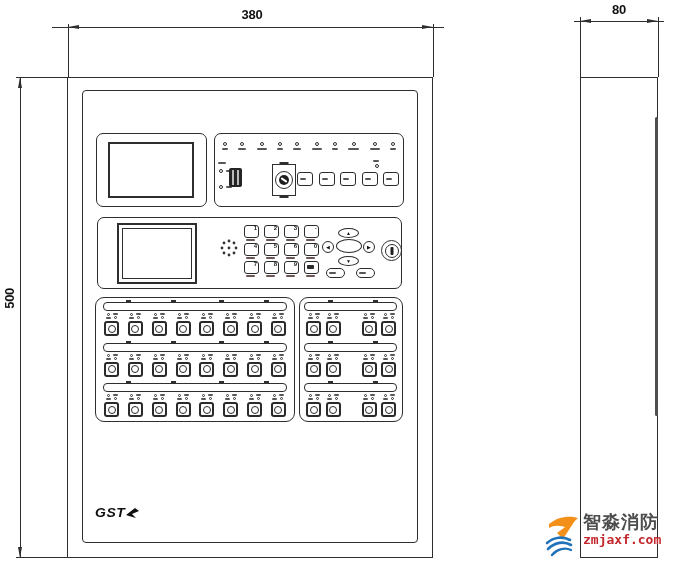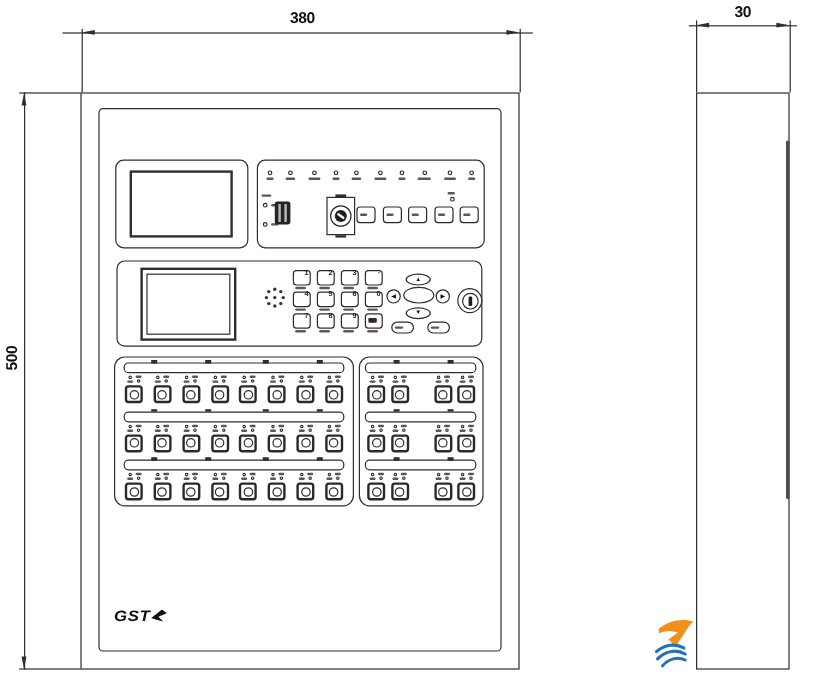--- a/index.html
+++ b/index.html
@@ -103,21 +103,21 @@
   <div>
     <div class="dim-v-label" style="left:2px;top:288px;">500</div>
     <div class="vline" style="left:19.5px;top:77px;height:481px;"></div>
     <div class="arr up" style="left:17.5px;top:77px;"></div>
     <div class="arr down" style="left:17.5px;top:547px;"></div>
     <div class="hline" style="left:16px;top:76.5px;width:52px;"></div>
     <div class="hline" style="left:16px;top:557px;width:52px;"></div>
   </div>
 
   <div>
-    <div class="dim-label" style="left:599px;top:2px;width:40px;">30</div>
+    <div class="dim-label" style="left:599px;top:2px;width:40px;">80</div>
     <div class="hline" style="left:574px;top:20.5px;width:90px;"></div>
     <div class="arr left" style="left:580px;top:18.5px;"></div>
     <div class="arr right" style="left:647px;top:18.5px;"></div>
     <div class="vline" style="left:579.5px;top:17px;height:60px;"></div>
     <div class="vline" style="left:657.5px;top:17px;height:60px;"></div>
   </div>
 
   <div class="box" style="left:67px;top:77px;width:366px;height:481px;"></div>
   <div class="box" style="left:82px;top:90px;width:336px;height:453px;border-radius:4px;"></div>
 
@@ -927,15 +927,19 @@
   <div class="hinge" style="left:655px;top:117px;width:3px;height:299px;"></div>
 
   <div class="wm" style="left:545px;top:513px;">
     <svg width="36" height="44" viewBox="0 0 36 44">
       <path d="M4 11 C12 4 24 2 33 5 L22 15 C16 12 9 12 4 15 Z" fill="#f39019"></path>
       <path d="M31 6 L18 26 L12 20 Z" fill="#f39019"></path>
       <path d="M2 30 C9 24 18 23 25 27" stroke="#2272b9" stroke-width="2.6" fill="none" stroke-linecap="round"></path>
       <path d="M3 36 C10 29 19 28 26 32" stroke="#2272b9" stroke-width="2.6" fill="none" stroke-linecap="round"></path>
       <path d="M7 42 C12 36 20 34 26 37" stroke="#2272b9" stroke-width="2.4" fill="none" stroke-linecap="round"></path>
     </svg>
+    <div class="wm-text">
+      <span class="wm-brand">智淼消防</span>
+      <span class="wm-site">zmjaxf.com</span>
+    </div>
   </div>
 
 </div>
 
 </body></html>

